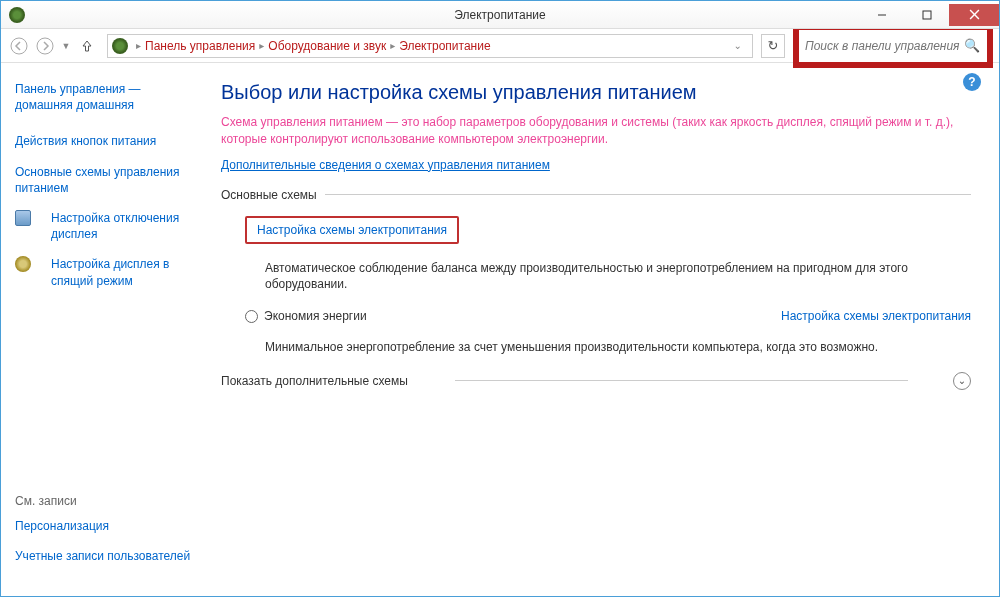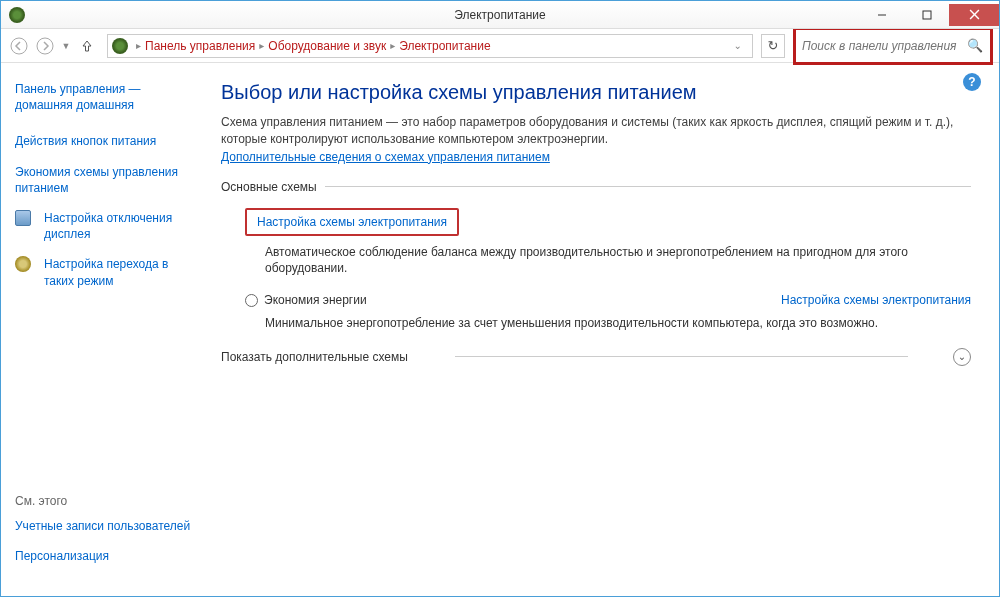--- a/index.html
+++ b/index.html
@@ -15,54 +15,54 @@
     .navbar { height: 34px; background: #fff; border-bottom: 1px solid #e0e0e0; display: flex; align-items: center; padding: 0 6px; gap: 2px; }
     .nav-btn { width: 24px; height: 24px; display: flex; align-items: center; justify-content: center; border-radius: 2px; cursor: pointer; color: #888; }
     .nav-btn.enabled { color: #333; }
     .nav-arrow-svg { width: 20px; height: 20px; }
     .breadcrumb-bar { flex: 1; height: 24px; border: 1px solid #ccc; display: flex; align-items: center; padding: 0 4px; font-size: 12px; margin: 0 6px; }
     .bc-icon { width: 16px; height: 16px; background: radial-gradient(circle, #5a8f3a 30%, #3a6020 60%); border-radius: 50%; margin-right: 4px; }
     .bc-sep { color: #888; margin: 0 4px; font-size: 10px; }
     .bc-item { color: #b91c1c; cursor: pointer; }
     .bc-dd { margin-left: auto; color: #888; font-size: 10px; padding: 0 6px; cursor: pointer; }
     .refresh-btn { width: 24px; height: 24px; border: 1px solid #ccc; display: flex; align-items: center; justify-content: center; cursor: pointer; color: #555; font-size: 13px; }
-    .search-bar { width: 200px; height: 32px; border: 3px solid #b91c1c; display: flex; align-items: center; padding: 16px 6px; }
+    .search-bar { width: 200px; height: 32px; border: 6px solid #b91c1c; display: flex; align-items: center; padding: 16px 6px; }
     .search-input { flex: 1; border: none; outline: none; font-size: 12px; color: #888; font-style: italic; background: transparent; }
     .search-icon { color: #888; font-size: 13px; }
     
     .body-area { display: flex; height: calc(100% - 62px); }
     
     .sidebar { width: 210px; padding: 18px 14px; font-size: 12px; position: relative; }
     .sidebar-link { color: #0066cc; margin-bottom: 14px; cursor: pointer; line-height: 1.35; }
-    .sidebar-link.with-icon { display: flex; gap: 13px; }
+    .sidebar-link.with-icon { display: flex; gap: 20px; }
     .sidebar-icon { width: 16px; height: 16px; flex-shrink: 0; border-radius: 2px; }
     .sidebar-icon.monitor { background: linear-gradient(#a9c8e8, #6b9bc8); border: 1px solid #4a7aa8; }
     .sidebar-icon.power { background: radial-gradient(circle, #d8c878 30%, #a08820 70%); border-radius: 50%; }
     .sidebar-bottom { position: absolute; bottom: 18px; left: 14px; right: 14px; }
     .sidebar-heading { color: #666; margin-bottom: 10px; font-size: 12px; }
     
     .main { flex: 1; padding: 18px 28px 18px 10px; font-size: 12px; position: relative; }
     .help-icon { position: absolute; top: 10px; right: 18px; width: 18px; height: 18px; border-radius: 50%; background: #3a8fd8; color: #fff; display: flex; align-items: center; justify-content: center; font-size: 12px; font-weight: bold; cursor: pointer; }
     .main-title { color: #003399; font-size: 20px; margin-bottom: 10px; font-weight: normal; }
-    .main-desc { color: #404040; line-height: 1.4; margin-bottom: 2px; }
+    .main-desc { color: #ec4899; line-height: 1.4; margin-bottom: 10px; }
     .main-link { color: #0066cc; text-decoration: underline; cursor: pointer; display: inline-block; margin-bottom: 16px; text-align: center; }
     
     .section-header { display: flex; align-items: center; margin-bottom: 14px; }
     .section-title { color: #333; font-size: 12px; margin-right: 8px; }
     .section-line { flex: 1; height: 1px; background: #ccc; }
     
     .plan { margin-left: 24px; margin-bottom: 16px; }
     .plan-row { display: flex; align-items: center; justify-content: space-between; margin-bottom: 4px; }
     .plan-radio-label { display: flex; align-items: center; gap: 6px; cursor: pointer; }
     .radio { width: 13px; height: 13px; border: 1px solid #666; border-radius: 50%; display: flex; align-items: center; justify-content: center; }
     .radio.checked::after { content: ''; width: 6px; height: 6px; background: #333; border-radius: 50%; }
     .plan-name { font-weight: bold; color: #333; }
     .plan-link { color: #0066cc; cursor: pointer; }
     .plan-link.highlighted { border: 2px solid #c03030; padding: 5px 10px; border-radius: 2px; }
-    .plan-desc { margin-left: 20px; color: #333; line-height: 1.4; margin-top: 8px; }
+    .plan-desc { margin-left: 20px; color: #333; line-height: 1.4; margin-top: 16px; }
     
     .expand-row { display: flex; align-items: center; margin-top: 14px; cursor: pointer; gap: 37px; }
     .expand-label { color: #333; margin-right: 10px; }
     .expand-line { flex: 1; height: 1px; background: #ccc; }
     .expand-chevron { width: 18px; height: 18px; border: 1px solid #888; border-radius: 50%; display: flex; align-items: center; justify-content: center; margin-left: 8px; font-size: 10px; color: #555; }
   </style>
 </head>
 <body>
 
 <div class="titlebar">
@@ -122,33 +122,33 @@
     <input class="search-input" placeholder="Поиск в панели управления" style="">
     <span class="search-icon">🔍</span>
   </div>
 </div>
 
 <div class="body-area">
   <div class="sidebar">
     <div class="sidebar-link">Панель управления — домашняя домашняя</div>
     <div style="height:6px"></div>
     <div class="sidebar-link">Действия кнопок питания</div>
-    <div class="sidebar-link">Экономия схемы управления питанием</div>
+    <div class="sidebar-link">Основные схемы управления питанием</div>
     <div class="sidebar-link with-icon">
       <div class="sidebar-icon monitor"></div>
       <span>Настройка отключения дисплея</span>
     </div>
     <div class="sidebar-link with-icon">
       <div class="sidebar-icon power"></div>
-      <span>Настройка перехода в таких режим</span>
+      <span>Настройка дисплея в спящий режим</span>
     </div>
     <div class="sidebar-bottom">
-      <div class="sidebar-heading">См. этого</div>
+      <div class="sidebar-heading">См. записи</div>
+      <div class="sidebar-link">Персонализация</div>
       <div class="sidebar-link">Учетные записи пользователей</div>
-      <div class="sidebar-link">Персонализация</div>
     </div>
   </div>
 
   <div class="main">
     <div class="help-icon">?</div>
     <h1 class="main-title">Выбор или настройка схемы управления питанием</h1>
     <div class="main-desc">Схема управления питанием — это набор параметров оборудования и системы (таких как яркость дисплея, спящий режим и т. д.), которые контролируют использование компьютером электроэнергии.</div>
     <span class="main-link">Дополнительные сведения о схемах управления питанием</span>
 
     <div class="section-header">

